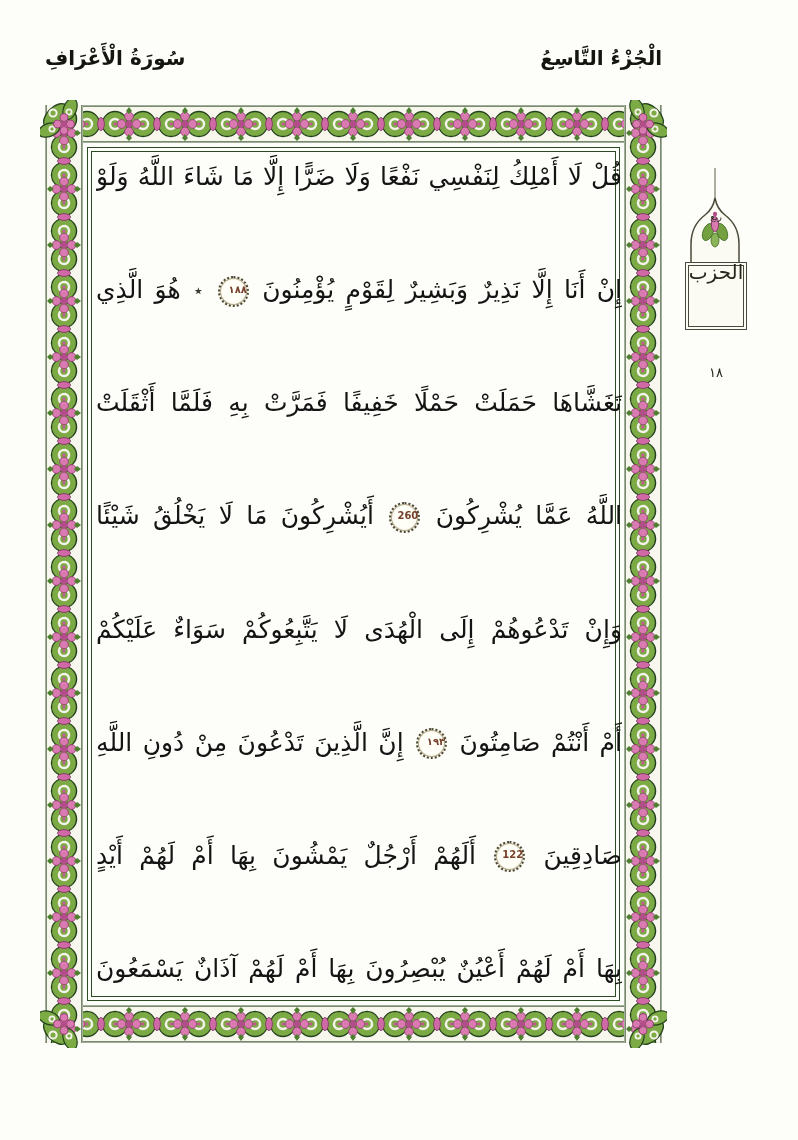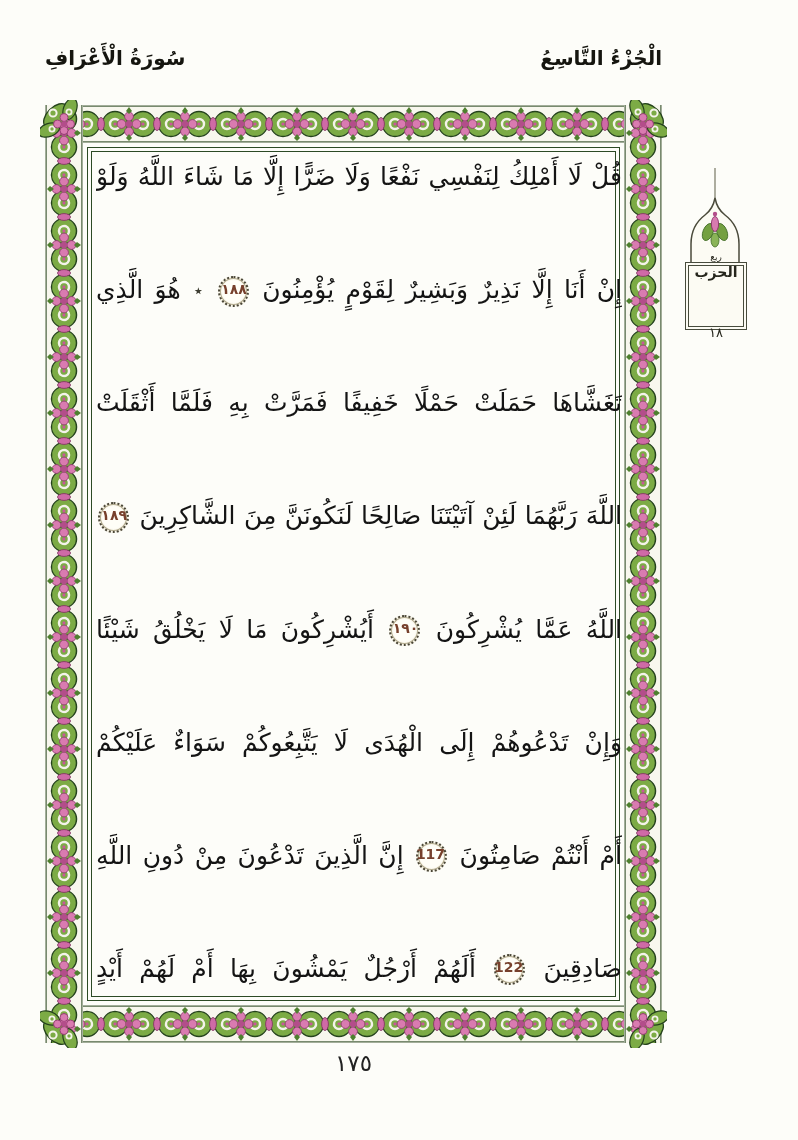--- a/index.html
+++ b/index.html
@@ -46,39 +46,39 @@
   .qline{
     height:54px;line-height:54px;font-size:25px;
     text-align:justify;text-align-last:justify;
     overflow:hidden;max-height:54px;
   }
   .ayah{
     display:inline-block;width:27px;height:27px;border-radius:50%;
     border:2px dotted #4a4636;
     box-shadow:inset 0 0 0 1px #b3ab8d;
     background:radial-gradient(circle,#fffef7 55%,#ece5cf 100%);
-    font-size:14px;line-height:23px;text-align:center;
+    font-size:10px;line-height:23px;text-align:center;
     color:#77402c;font-weight:bold;
     vertical-align:middle;margin:0 2px;
   }
   .rub{font-size:16px;color:#3c3c30;margin:0 2px;vertical-align:middle;}
 
   
   .hizb{position:absolute;left:678px;top:168px;width:74px;height:172px;}
   .hizb-finial{position:absolute;left:0;top:0;}
   .hizb-body{
     position:absolute;left:7px;top:94px;width:60px;height:66px;
     background:#fcfbf3;
     border:1.6px solid #474b3c;
     box-shadow:inset 0 0 0 2px #fcfbf3,inset 0 0 0 3px #474b3c;
     display:flex;flex-direction:column;align-items:center;justify-content:center;
-    color:#26261c;direction:rtl;
+    color:#26261c;direction:rtl;gap:40px;
   }
   .hizb-quarter{font-size:9px;line-height:11px;}
-  .hizb-word{font-size:14px;font-weight:bold;line-height:18px;}
+  .hizb-word{font-size:20px;font-weight:normal;line-height:18px;}
   .hizb-num{font-size:13px;line-height:16px;margin-top:44px;}
 
   
   .page-num{
     position:absolute;left:45px;top:1050px;width:617px;
     text-align:center;font-size:23px;color:#222222;
   }
 </style>
 </head>
 <body>
@@ -162,39 +162,38 @@
         <use href="#cornerOrn"></use>
       </svg>
     <div class="rule1"></div>
     <div class="rule2"></div>
   </div>
 
   <div class="text-block" dir="rtl">
       <div class="qline"><span class="qt">قُلْ لَا أَمْلِكُ لِنَفْسِي نَفْعًا وَلَا ضَرًّا إِلَّا مَا شَاءَ اللَّهُ وَلَوْ كُنْتُ</span> </div>
       <div class="qline"><span class="qt">إِنْ أَنَا إِلَّا نَذِيرٌ وَبَشِيرٌ لِقَوْمٍ يُؤْمِنُونَ</span> <span class="ayah">١٨٨</span> <span class="rub">٭</span> <span class="qt">هُوَ الَّذِي خَلَقَكُمْ</span> </div>
       <div class="qline"><span class="qt">تَغَشَّاهَا حَمَلَتْ حَمْلًا خَفِيفًا فَمَرَّتْ بِهِ فَلَمَّا أَثْقَلَتْ دَعَوَا</span> </div>
-      <div class="qline"><span class="qt">اللَّهَ رَبَّهُمَا لَئِنْ آتَيْتَنَا صَالِحًا لَنَكُونَنَّ مِنَ الشَّاكِرِينَ</span> <span class="ayah">١٨٩</span> </div>
-      <div class="qline"><span class="qt">اللَّهُ عَمَّا يُشْرِكُونَ</span> <span class="ayah">١٩٠</span> <span class="qt">أَيُشْرِكُونَ مَا لَا يَخْلُقُ شَيْئًا وَهُمْ يُخْلَقُونَ</span>  </div>
+      <div class="qline"><span class="qt">اللَّهُ عَمَّا يُشْرِكُونَ</span> <span class="ayah">260</span> <span class="qt">أَيُشْرِكُونَ مَا لَا يَخْلُقُ شَيْئًا وَهُمْ يُخْلَقُونَ</span>  </div>
       <div class="qline"><span class="qt">وَإِنْ تَدْعُوهُمْ إِلَى الْهُدَى لَا يَتَّبِعُوكُمْ سَوَاءٌ عَلَيْكُمْ أَدَعَوْتُمُوهُمْ</span> </div>
-      <div class="qline"><span class="qt">أَمْ أَنْتُمْ صَامِتُونَ</span> <span class="ayah">117</span> <span class="qt">إِنَّ الَّذِينَ تَدْعُونَ مِنْ دُونِ اللَّهِ عِبَادٌ</span> </div>
+      <div class="qline"><span class="qt">أَمْ أَنْتُمْ صَامِتُونَ</span> <span class="ayah">١٩٣</span> <span class="qt">إِنَّ الَّذِينَ تَدْعُونَ مِنْ دُونِ اللَّهِ عِبَادٌ</span> </div>
       <div class="qline"><span class="qt">صَادِقِينَ</span> <span class="ayah">122</span> <span class="qt">أَلَهُمْ أَرْجُلٌ يَمْشُونَ بِهَا أَمْ لَهُمْ أَيْدٍ يَبْطِشُونَ</span> </div>
+      <div class="qline"><span class="qt">بِهَا أَمْ لَهُمْ أَعْيُنٌ يُبْصِرُونَ بِهَا أَمْ لَهُمْ آذَانٌ يَسْمَعُونَ</span> </div>
     </div>
 
   <div class="hizb">
     <svg class="hizb-finial" width="74" height="96">
       <line x1="37" y1="0" x2="37" y2="30" stroke="#8a8a7a" stroke-width="1.4"></line>
       <path d="M13,96 L13,76 C13,61 19,53 27,47 C33,42.5 35.5,38 37,30 C38.5,38 41,42.5 47,47 C55,53 61,61 61,76 L61,96" fill="#fcfbf3" stroke="#4a4a3a" stroke-width="1.5"></path>
       <ellipse cx="30" cy="64" rx="5" ry="9" transform="rotate(22 30 64)" fill="#74a040" stroke="#3f6b24" stroke-width="0.8"></ellipse>
       <ellipse cx="44" cy="64" rx="5" ry="9" transform="rotate(-22 44 64)" fill="#74a040" stroke="#3f6b24" stroke-width="0.8"></ellipse>
       <ellipse cx="37" cy="72" rx="4" ry="7" fill="#8ab457" stroke="#3f6b24" stroke-width="0.8"></ellipse>
       <ellipse cx="37" cy="56" rx="3.6" ry="7.5" fill="#d97bb0" stroke="#8a3268" stroke-width="0.9"></ellipse>
       <circle cx="37" cy="46" r="2.2" fill="#b34d8a"></circle>
     </svg>
     <div class="hizb-body">
       <span class="hizb-quarter">ربع</span>
       <span class="hizb-word">الحزب</span>
       <span class="hizb-num">١٨</span>
     </div>
   </div>
 
-  <div class="page-num">١٧٥</div>
 
 </div>
 
 </body></html>

